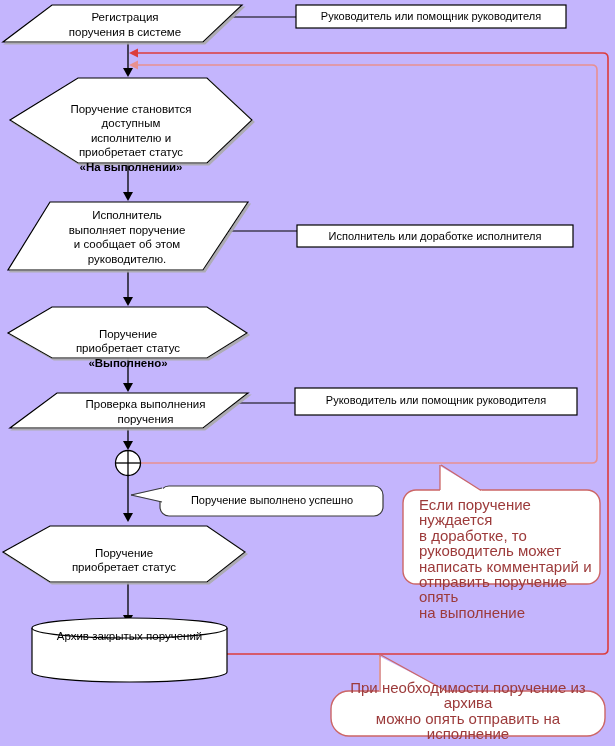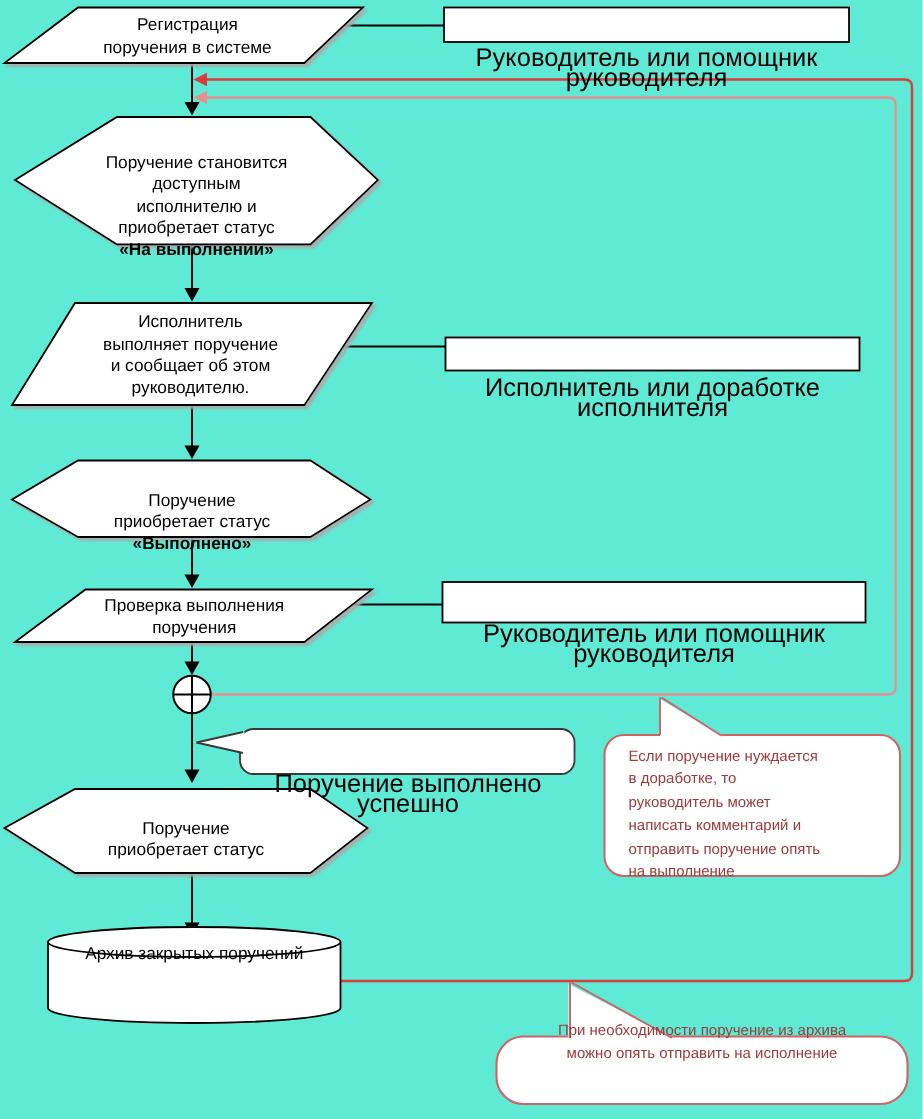--- a/index.html
+++ b/index.html
@@ -1,28 +1,28 @@
 <!DOCTYPE html>
 <html><head>
 <meta charset="utf-8">
 <style>
   html,body{margin:0;padding:0;background:#fff;}
   #stage{
-    position:relative;width:615px;height:746px;background:#5eead4;overflow:hidden;
+    position:relative;width:615px;height:746px;background:#c4b5fd;overflow:hidden;
     font-family:"Liberation Sans","DejaVu Sans",sans-serif;
   }
   #wires{position:absolute;left:0;top:0;z-index:1;}
   .txt{
     position:absolute;z-index:2;color:#000;
     font-size:11.5px;line-height:14.5px;text-align:center;
     white-space:pre-line;
   }
   .txt .status{display:block;font-weight:bold;}
-  .small{font-size:17px;line-height:13px;margin-top:22px;}
-  .red-txt{color:#9c3a3a;font-size:10px;line-height:15.4px;}
+  .small{font-size:11px;line-height:13px;}
+  .red-txt{color:#9c3a3a;font-size:15px;line-height:15.4px;}
   .left-align{text-align:left;}
 </style>
 </head>
 <body>
 
 <div id="stage">
 
   <svg id="wires" width="615" height="746" viewBox="0 0 615 746">
     <defs>
       <filter id="sh" x="-10%" y="-10%" width="130%" height="130%">
@@ -111,21 +111,21 @@
 руководителю.</div>
 
   <div class="txt small" style="left:297px;top:230px;width:276px;">Исполнитель или доработке исполнителя</div>
 
   <div class="txt" style="left:18px;top:312px;width:220px;">
     <span>Поручение
 приобретает статус</span>
     <span class="status">«Выполнено»</span>
   </div>
 
-  <div class="txt" style="left:20px;top:397px;width:219px;">Проверка выполнения
+  <div class="txt" style="left:36px;top:397px;width:219px;">Проверка выполнения
 поручения</div>
 
   <div class="txt small" style="left:295px;top:394px;width:282px;">Руководитель или помощник руководителя</div>
 
   <div class="txt small" style="left:163px;top:494px;width:218px;">Поручение выполнено успешно</div>
 
   <div class="txt red-txt left-align" style="left:419px;top:497px;width:176px;">Если поручение нуждается
 в доработке, то
 руководитель может
 написать комментарий и

